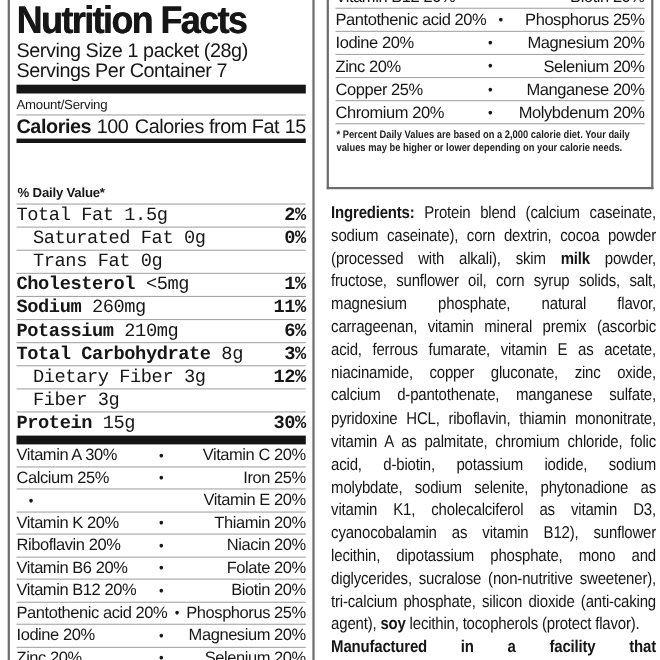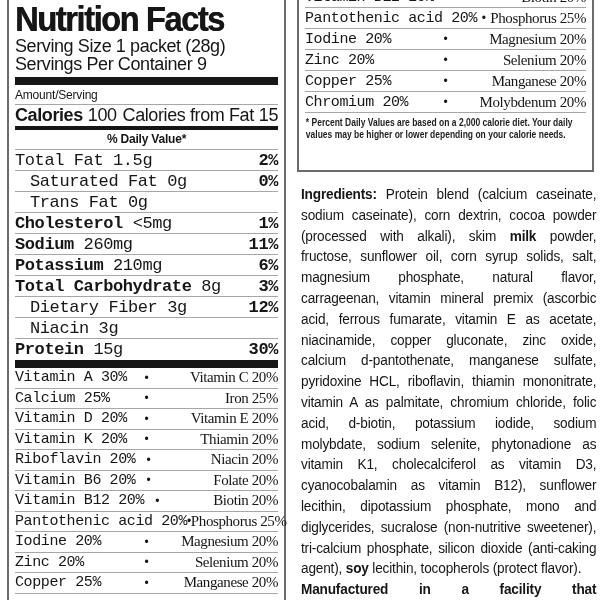--- a/index.html
+++ b/index.html
@@ -22,33 +22,33 @@
   .thick-bar { height:8px; background:#161616; }
   .bar-top { margin-top:4px; }
   .amount-header {
     font-size:12px; font-weight:normal; letter-spacing:-0.2px;
     padding:3px 0 2px; border-bottom:1px solid #a6a6a6;
   }
   .cal-row { display:flex; justify-content:space-between; align-items:flex-end; height:21px;
              font-size:18px; letter-spacing:-0.4px; white-space:nowrap; }
   .cal-val { margin-left:5px; }
   .mid-rule { height:4px; background:#161616; }
-  .dv-header { text-align:center; font-size:12px; font-weight:bold; letter-spacing:-0.2px;
-               padding:2px 1px 3px; border-bottom:1px solid #a6a6a6; }
+  .dv-header { text-align:left; font-size:12px; font-weight:bold; letter-spacing:-0.2px;
+               padding:2px 1px 3px; border-bottom:1px solid #a6a6a6;margin-top:36px; }
   .nrow { display:flex; justify-content:space-between; align-items:center; height:21px;
           font-size:17px; letter-spacing:-0.4px; border-bottom:1px solid #a6a6a6; white-space:nowrap;font-family:Liberation Mono, monospace; }
   .nrow:last-child { border-bottom:none; }
   .nrow.indent .nname { padding-left:15px; }
   .ndv { font-weight:bold; }
 
   .mrow { display:flex; align-items:center; height:20.5px; border-bottom:1px solid #a6a6a6;
           font-size:15px; letter-spacing:-0.4px; white-space:nowrap; }
-  .ml { flex:1; text-align:left;font-family:Liberation Mono, monospace; }
+  .ml { flex:1; text-align:left; }
   .mb { width:26px; text-align:center; font-size:12px; }
-  .mr { flex:1; text-align:right;font-family:Liberation Serif, serif; }
+  .mr { flex:1; text-align:right; }
 
   
   .right-box {
     position:absolute; left:297px; top:0; width:297px; height:172px;
     border-left:2px solid #6b6b6b; border-right:2px solid #6b6b6b; border-bottom:2px solid #6b6b6b;
     padding:0 6px; overflow:hidden; background:#fff;
   }
   .right-box .mrow { height:21px; }
   .right-box .mrow:first-child { margin-top:-13px; }
   .footnote {
@@ -72,21 +72,21 @@
   }
 </style>
 </head>
 <body>
 
 <div class="page">
 
   <section class="left-panel">
     <h1 class="np-title">Nutrition Facts</h1>
     <div class="serving">Serving Size 1 packet (28g)</div>
-    <div class="serving">Servings Per Container 9</div>
+    <div class="serving">Servings Per Container 7</div>
     <div class="thick-bar bar-top"></div>
     <div class="amount-header">Amount/Serving</div>
     <div class="cal-row">
       <span><b>Calories</b><span class="cal-val">100</span></span>
       <span><span>Calories from Fat</span><span class="cal-val">15</span></span>
     </div>
     <div class="mid-rule"></div>
     <div class="dv-header">% Daily Value*</div>
     <div id="nutrient-rows">
         <div class="nrow">
@@ -115,42 +115,41 @@
         </div>
         <div class="nrow">
           <span class="nname"><b>Total Carbohydrate</b> 8g</span>
           <span class="ndv">3%</span>
         </div>
         <div class="nrow indent">
           <span class="nname">Dietary Fiber 3g</span>
           <span class="ndv">12%</span>
         </div>
         <div class="nrow indent">
-          <span class="nname">Niacin 3g</span>
+          <span class="nname">Fiber 3g</span>
           <span class="ndv"></span>
         </div>
         <div class="nrow">
           <span class="nname"><b>Protein</b> 15g</span>
           <span class="ndv">30%</span>
         </div>
       </div>
     <div class="thick-bar"></div>
     <div id="micros-left">
         <div class="mrow">
           <span class="ml">Vitamin A 30%</span>
           <span class="mb">•</span>
           <span class="mr">Vitamin C 20%</span>
         </div>
         <div class="mrow">
           <span class="ml">Calcium 25%</span>
           <span class="mb">•</span>
           <span class="mr">Iron 25%</span>
         </div>
         <div class="mrow">
-          <span class="ml">Vitamin D 20%</span>
           <span class="mb">•</span>
           <span class="mr">Vitamin E 20%</span>
         </div>
         <div class="mrow">
           <span class="ml">Vitamin K 20%</span>
           <span class="mb">•</span>
           <span class="mr">Thiamin 20%</span>
         </div>
         <div class="mrow">
           <span class="ml">Riboflavin 20%</span>

